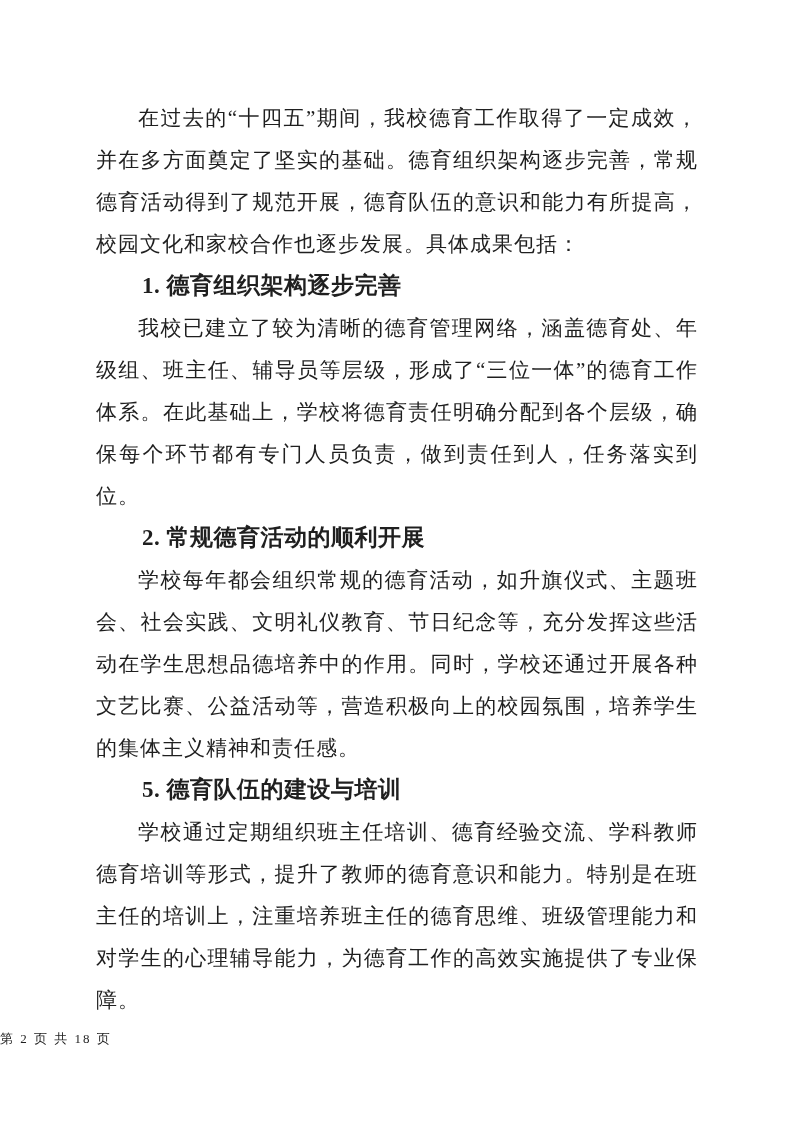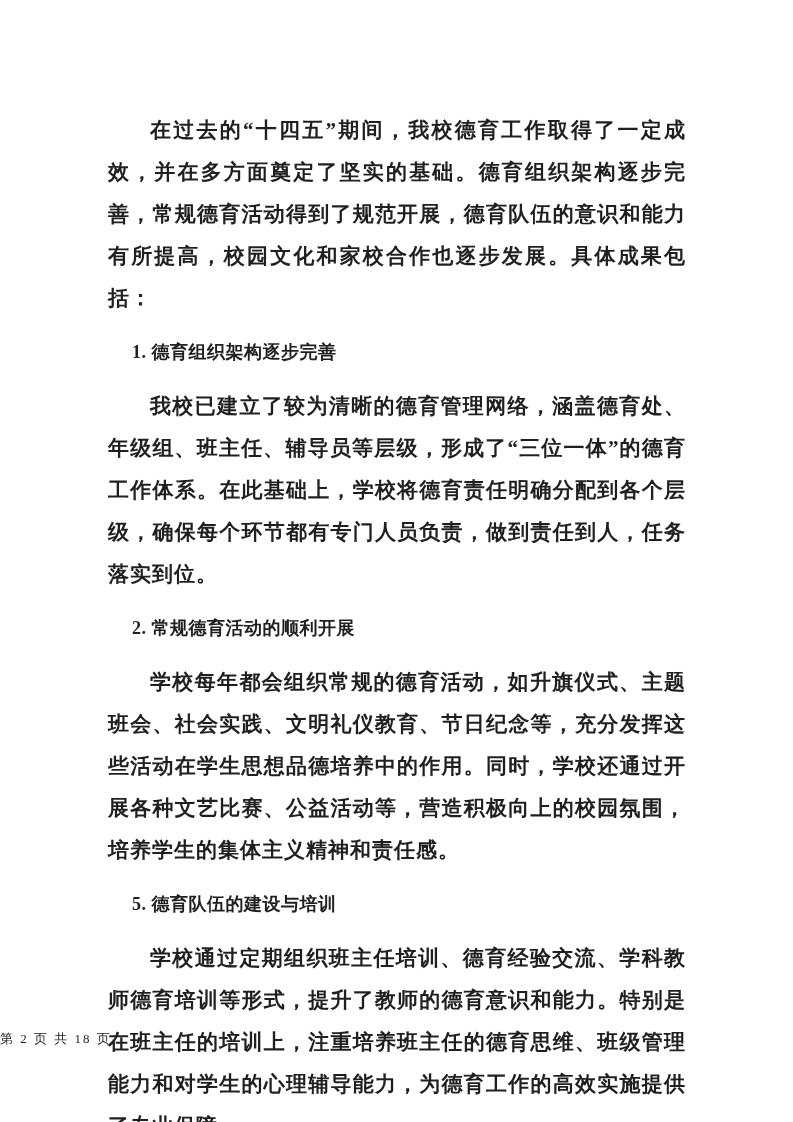--- a/index.html
+++ b/index.html
@@ -16,32 +16,32 @@
     font-family: "Liberation Serif", "DejaVu Serif", serif;
     color: #1f1f1f;
   }
   .content {
     position: absolute;
     left: 96px;
     top: 97px;
     width: 602px;
   }
   .para {
-    margin: 12px;
+    margin: 0;
     font-size: 21px;
     line-height: 42px;
     text-indent: 2em;
     text-align: justify;
     letter-spacing: 1px;
-    font-weight: 700;
+    font-weight: 400;
     word-break: break-all;
   }
   .heading {
     margin: 0;
-    font-size: 18px;
+    font-size: 23px;
     line-height: 42px;
     text-indent: 2em;
     font-weight: 700;
     letter-spacing: 0.5px;
   }
   .footer {
     position: absolute;
     left: 0;
     top: 1030px;
     width: 100%;

